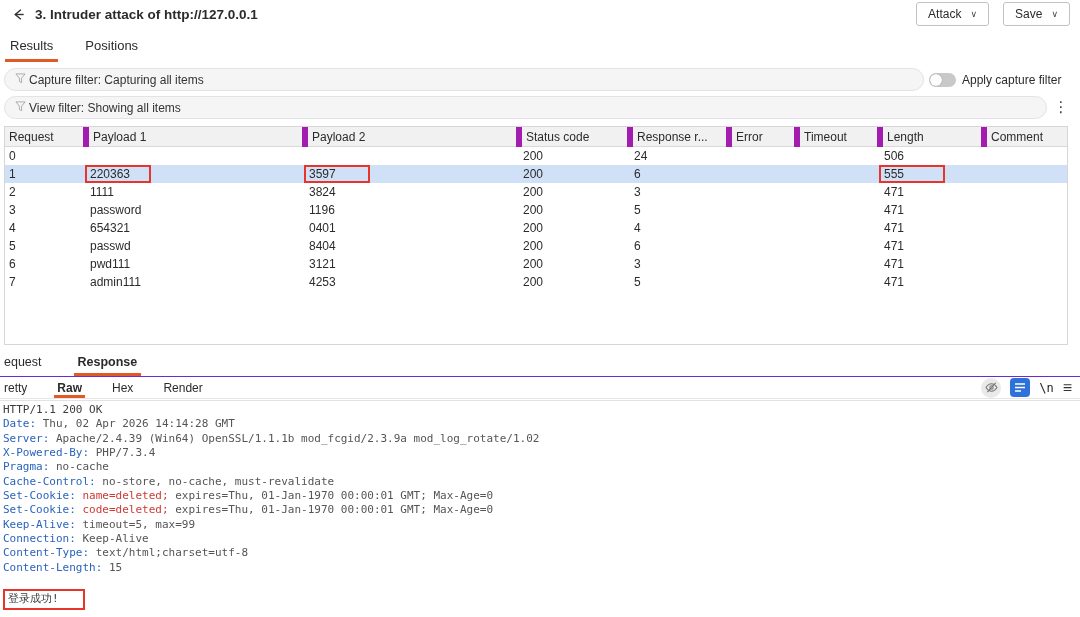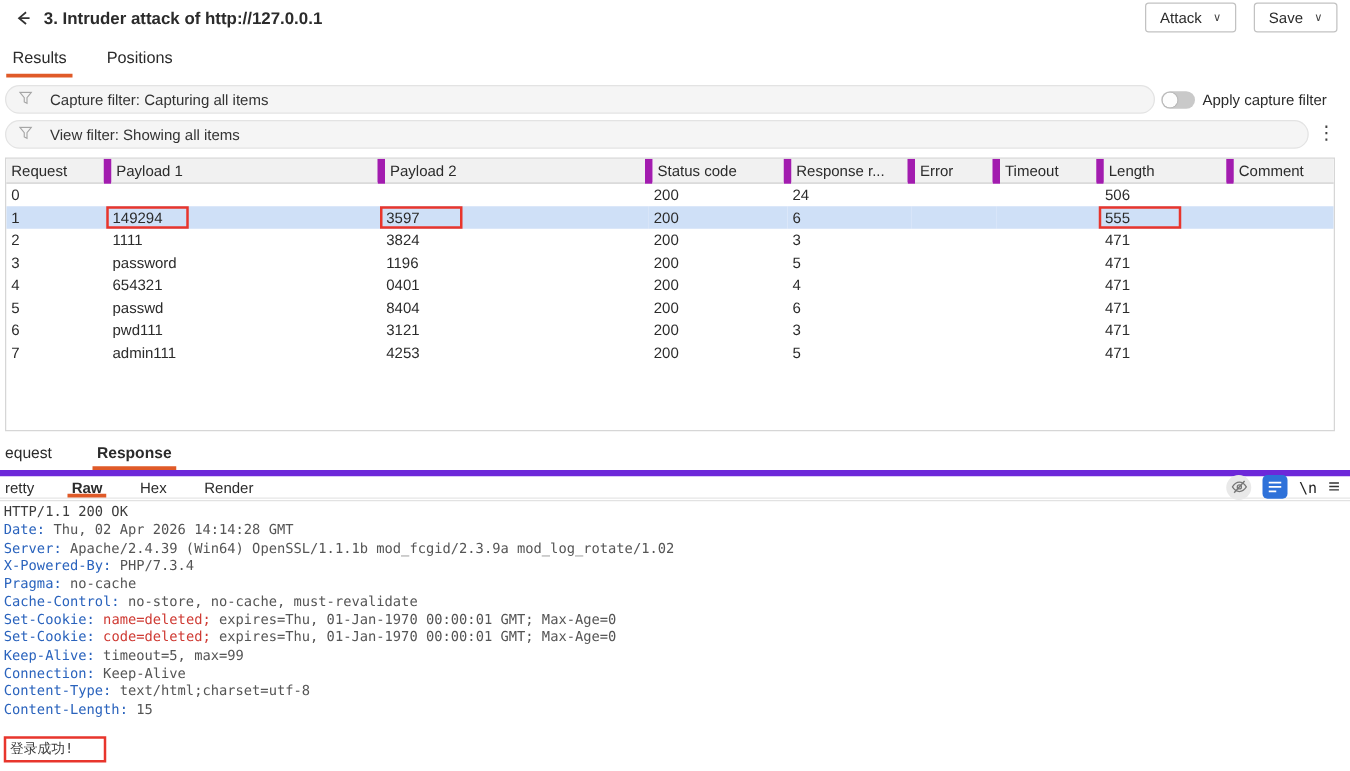--- a/index.html
+++ b/index.html
@@ -14,21 +14,21 @@
   .tbtn{display:flex;align-items:center;gap:9px;height:22px;padding:0 11px;border:1px solid #c2c2c2;border-radius:3px;background:#fff;font-size:12px;cursor:pointer;}
   .caret{font-size:9px;color:#444;line-height:1;}
 
   
   .tabbar{position:absolute;top:34px;left:0;right:0;height:28px;display:flex;padding-left:8px;gap:28px;}
   .mtab{position:relative;font-size:13px;padding:4px 2px 10px 2px;cursor:pointer;}
   .mtab.sel::after{content:"";position:absolute;left:-3px;right:-3px;bottom:0;height:3px;background:var(--accent);}
 
   
   .fbar{position:absolute;height:23px;background:#f5f5f5;border:1px solid #e3e3e3;border-radius:12px;box-sizing:border-box;
-    display:flex;align-items:center;padding:0 10px;font-size:12px;color:#333;gap:14px;cursor:pointer;}
+    display:flex;align-items:center;padding:0 10px;font-size:12px;color:#333;gap:3px;cursor:pointer;}
   .fbar.capture{top:68px;left:4px;width:920px;}
   .fbar.view{top:96px;left:4px;width:1043px;}
   .funnel{opacity:.55;flex:0 0 auto;}
   .toggle{position:absolute;top:73px;left:929px;width:27px;height:14px;border-radius:7px;background:#c9c9c9;cursor:pointer;}
   .knob{position:absolute;top:1px;left:1px;width:12px;height:12px;border-radius:50%;background:#fdfdfd;box-shadow:0 0 1px rgba(0,0,0,.45);}
   .apply-label{position:absolute;top:73px;left:962px;font-size:12px;}
   .kebab{position:absolute;top:98px;left:1053px;width:16px;height:18px;font-size:15px;color:#444;text-align:center;line-height:18px;cursor:pointer;}
 
   
   .table-wrap{position:absolute;top:126px;left:4px;width:1064px;height:219px;border:1px solid #d6d6d6;box-sizing:border-box;background:#fff;overflow:hidden;}
@@ -47,21 +47,21 @@
   table.results td{padding:1px 4px;height:16px;line-height:15px;white-space:nowrap;overflow:visible;}
   tr.sel-row{background:var(--selection);}
   .redbox{display:inline-block;min-width:66px;box-sizing:border-box;border:2px solid var(--annot);padding:0 3px;margin:-2px 0 -2px -5px;line-height:14px;}
 
   
   .btabs{position:absolute;top:351px;left:0;height:25px;display:flex;gap:32px;padding-left:2px;font-size:12.5px;box-sizing:border-box;}
   .btab{position:relative;padding:4px 2px 9px 2px;cursor:pointer;}
   .btab.sel{font-weight:bold;}
   .btab.sel::after{content:"";position:absolute;left:-2px;right:-2px;bottom:0;height:3px;background:var(--accent);}
 
-  .viewbar{position:absolute;top:376px;left:0;right:0;height:23px;border-top:5px solid #6d28d9;border-bottom:1px solid #e6e6e6;
+  .viewbar{position:absolute;top:376px;left:0;right:0;height:23px;border-top:1px solid #6d28d9;border-bottom:1px solid #e6e6e6;
     display:flex;align-items:stretch;padding-left:2px;font-size:12px;gap:26px;box-sizing:border-box;}
   .vtab{position:relative;display:flex;align-items:center;padding:0 2px;cursor:pointer;}
   .vtab.sel{font-weight:bold;}
   .vtab.sel::after{content:"";position:absolute;left:-1px;right:-1px;bottom:0;height:3px;background:var(--accent);}
   .view-icons{margin-left:auto;display:flex;align-items:center;gap:9px;padding-right:8px;}
   .icon-circle{width:20px;height:20px;border-radius:50%;background:#e9e9e9;display:flex;align-items:center;justify-content:center;cursor:pointer;}
   .wrap-btn{width:20px;height:19px;border-radius:4px;background:#2e71d9;display:flex;align-items:center;justify-content:center;cursor:pointer;}
   .nl-btn{font-family:"DejaVu Sans Mono",monospace;font-size:12px;color:#222;cursor:pointer;}
   .menu-btn{font-size:16px;color:#333;cursor:pointer;line-height:1;}
 
@@ -150,21 +150,21 @@
             <td></td>
             <td>200</td>
             <td>24</td>
             <td></td>
             <td></td>
             <td>506</td>
             <td></td>
           </tr>
           <tr class="sel-row">
             <td>1</td>
-            <td><span class="redbox">149294</span></td>
+            <td><span class="redbox">220363</span></td>
             <td><span class="redbox">3597</span></td>
             <td>200</td>
             <td>6</td>
             <td></td>
             <td></td>
             <td><span class="redbox">555</span></td>
             <td></td>
           </tr>
           <tr>
             <td>2</td>

